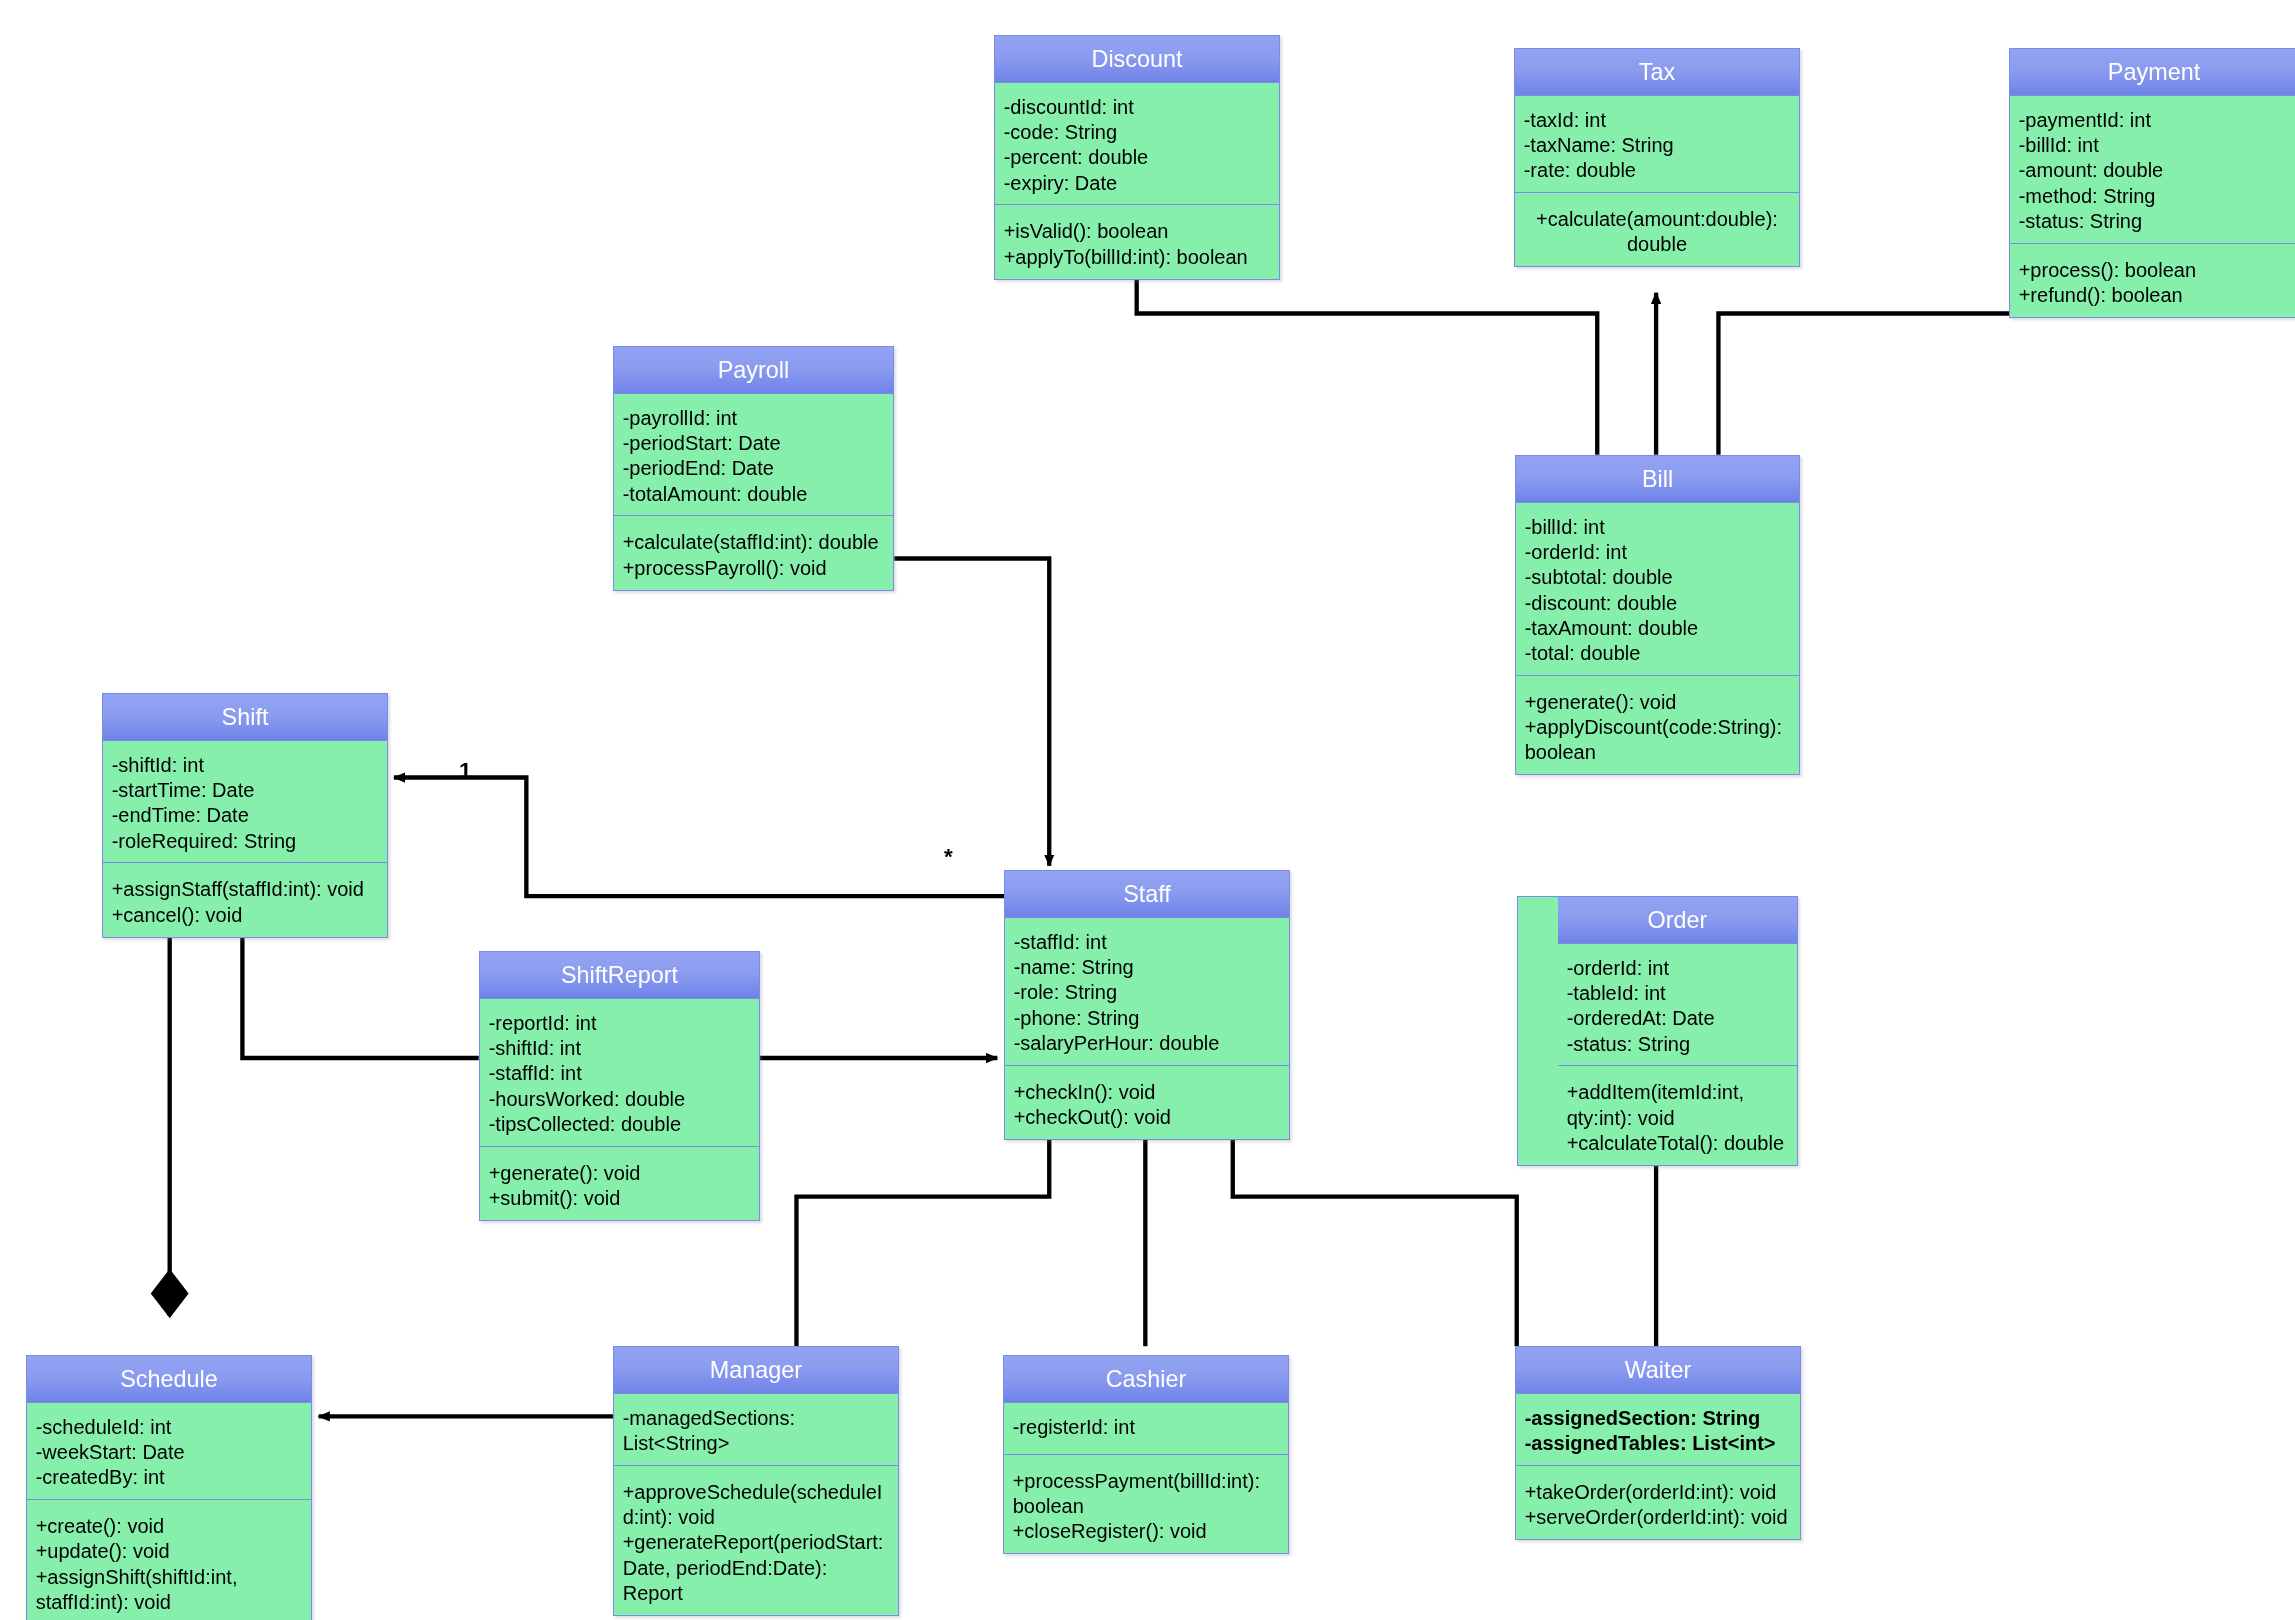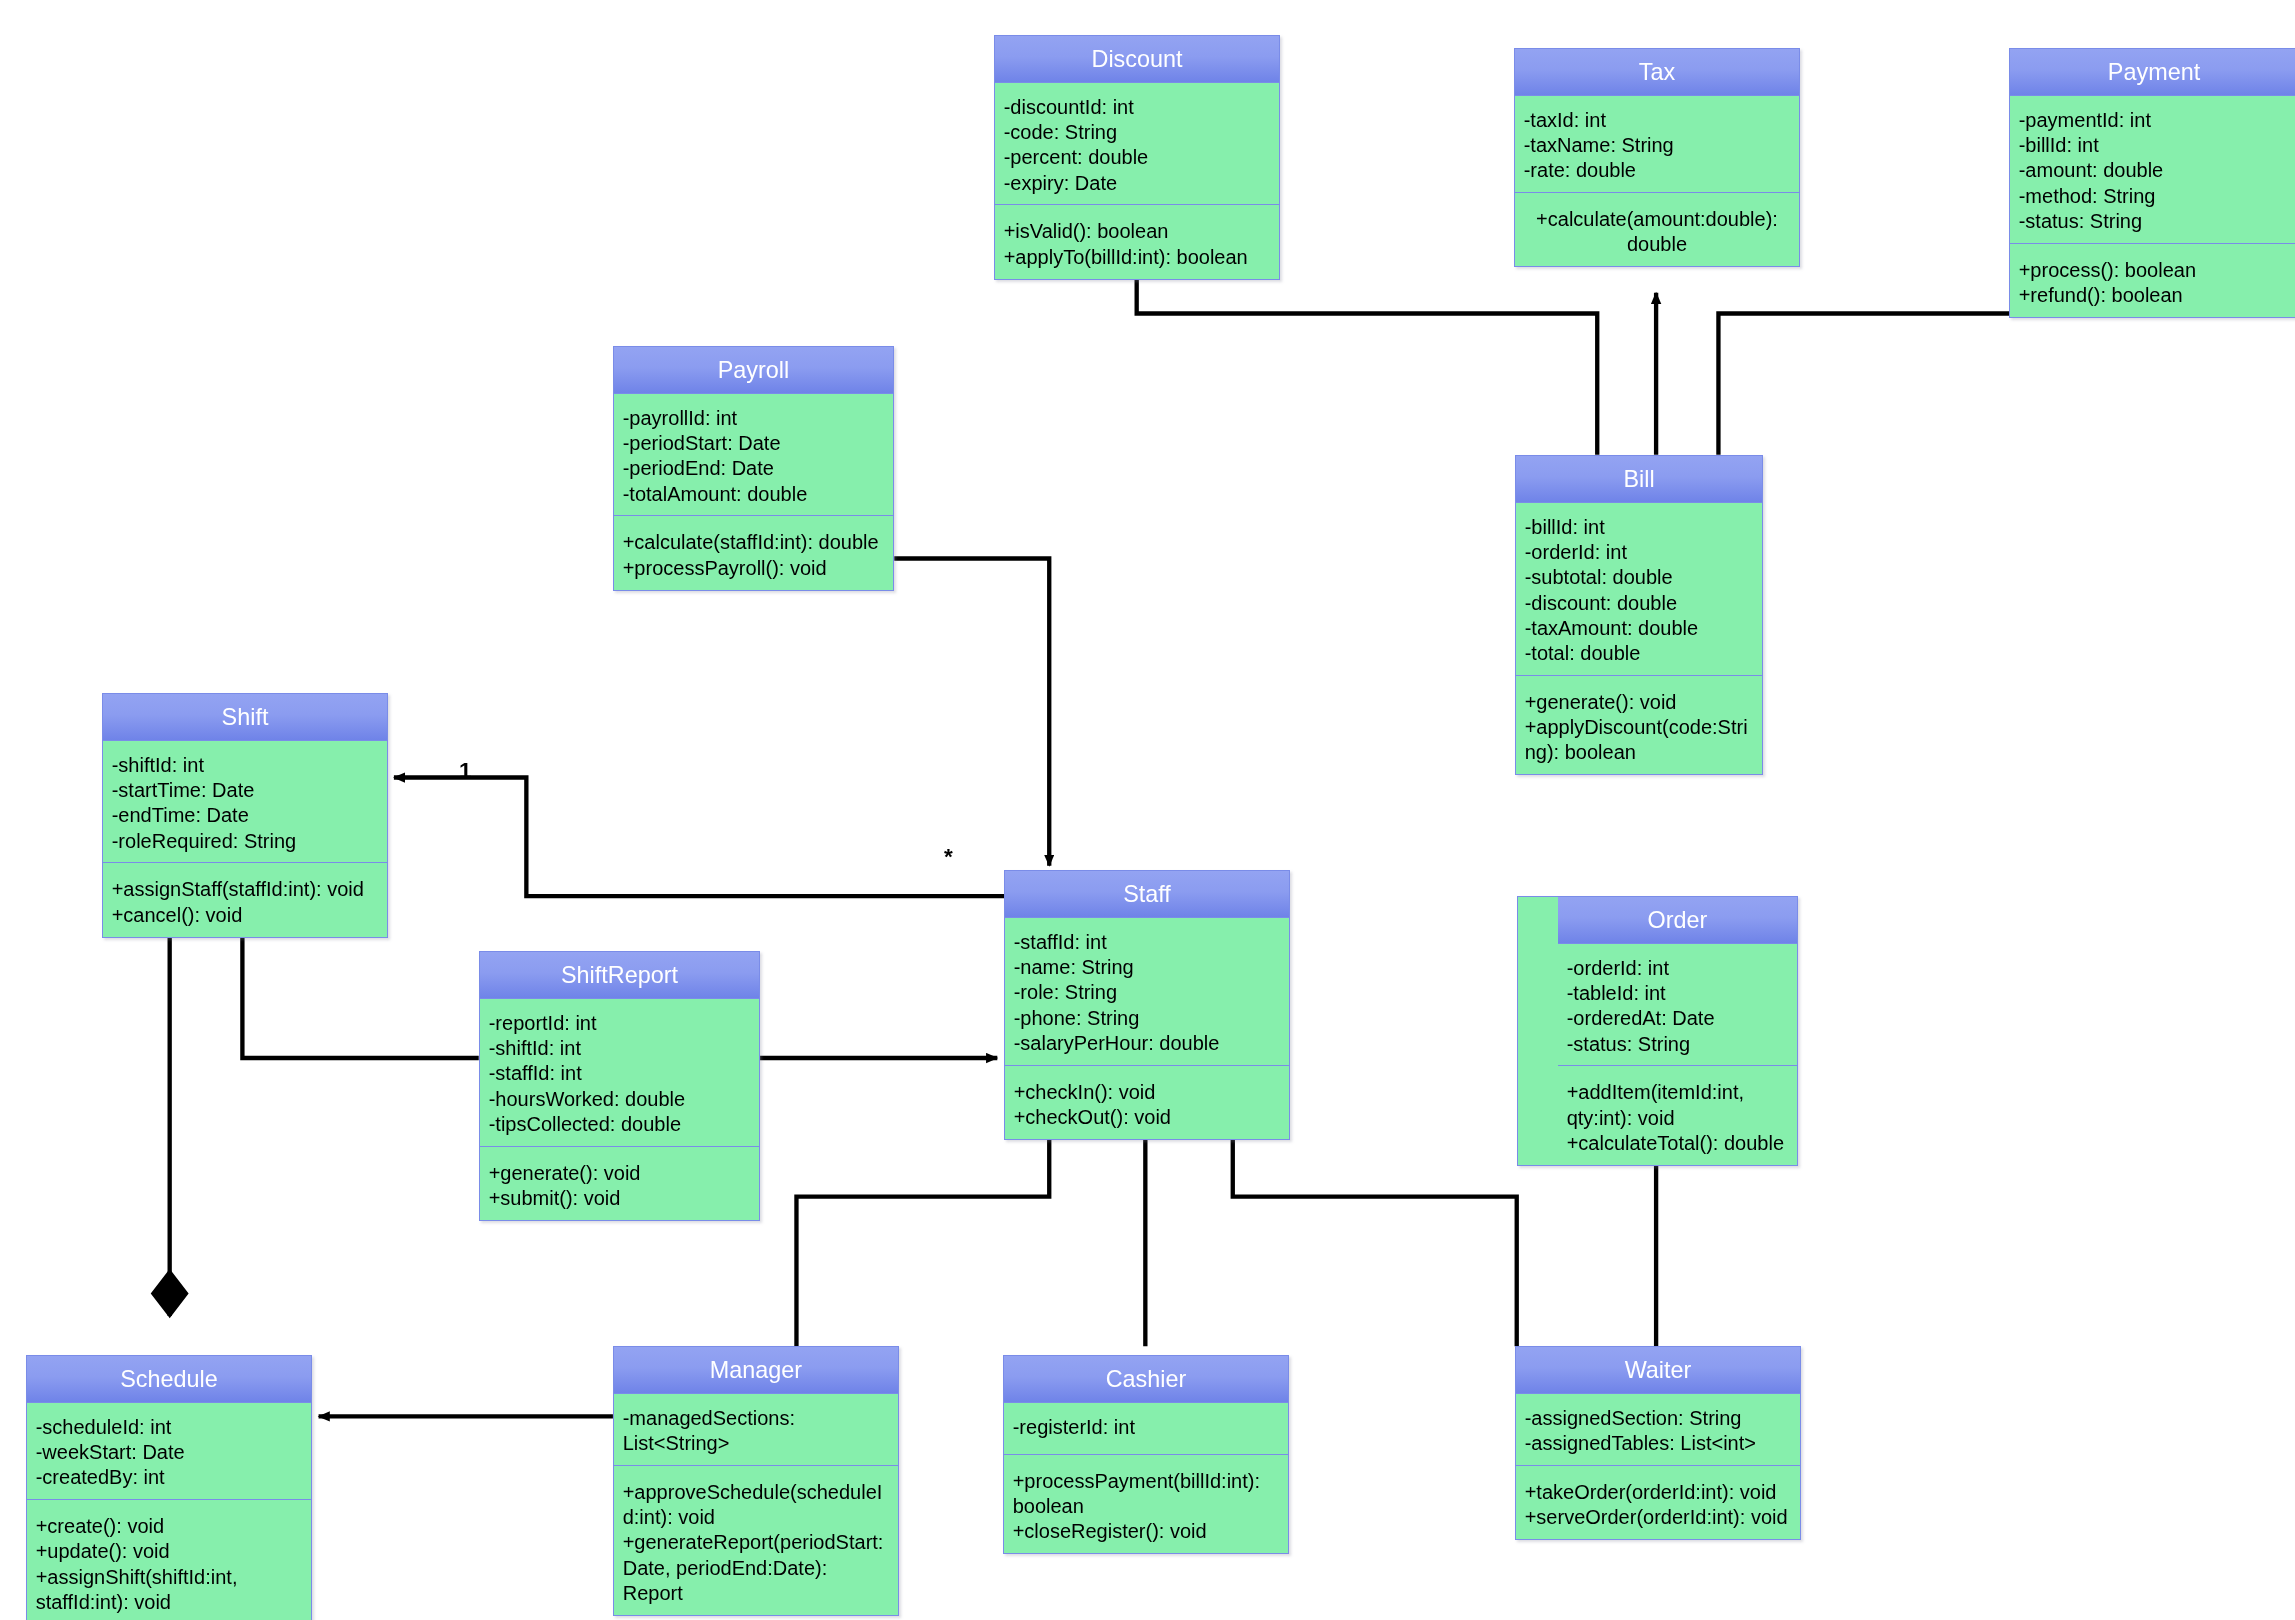--- a/index.html
+++ b/index.html
@@ -116,21 +116,21 @@
           <div>-payrollId: int</div>
           <div>-periodStart: Date</div>
           <div>-periodEnd: Date</div>
           <div>-totalAmount: double</div>
         </div>
         <div class="uml-compartment uml-ops" style="min-height: 68px;">
           <div>+calculate(staffId:int): double</div>
           <div>+processPayroll(): void</div>
         </div>
       </div>
-      <div class="uml-class" style="left: 1515px; top: 455px; width: 248px;">
+      <div class="uml-class" style="left: 1515px; top: 455px; width: 285px;">
         <div class="uml-header">Bill</div>
         <div class="uml-compartment uml-attrs" style="min-height: 132px;">
           <div>-billId: int</div>
           <div>-orderId: int</div>
           <div>-subtotal: double</div>
           <div>-discount: double</div>
           <div>-taxAmount: double</div>
           <div>-total: double</div>
         </div>
         <div class="uml-compartment uml-ops" style="min-height: 83px;">
@@ -220,21 +220,21 @@
         <div class="uml-compartment uml-attrs" style="min-height: 52px;">
           <div>-registerId: int</div>
         </div>
         <div class="uml-compartment uml-ops" style="min-height: 83px;">
           <div>+processPayment(billId:int): boolean</div>
           <div>+closeRegister(): void</div>
         </div>
       </div>
       <div class="uml-class" style="left: 1515px; top: 1346px; width: 286px;">
         <div class="uml-header">Waiter</div>
-        <div class="uml-compartment uml-attrs" style="min-height: 69px;">
+        <div class="uml-compartment uml-attrs" style="min-height: 69px; font-weight: bold;">
           <div>-assignedSection: String</div>
           <div>-assignedTables: List&lt;int&gt;</div>
         </div>
         <div class="uml-compartment uml-ops" style="min-height: 68px;">
           <div>+takeOrder(orderId:int): void</div>
           <div>+serveOrder(orderId:int): void</div>
         </div>
       </div>
     </div>
   <div id="mults">

